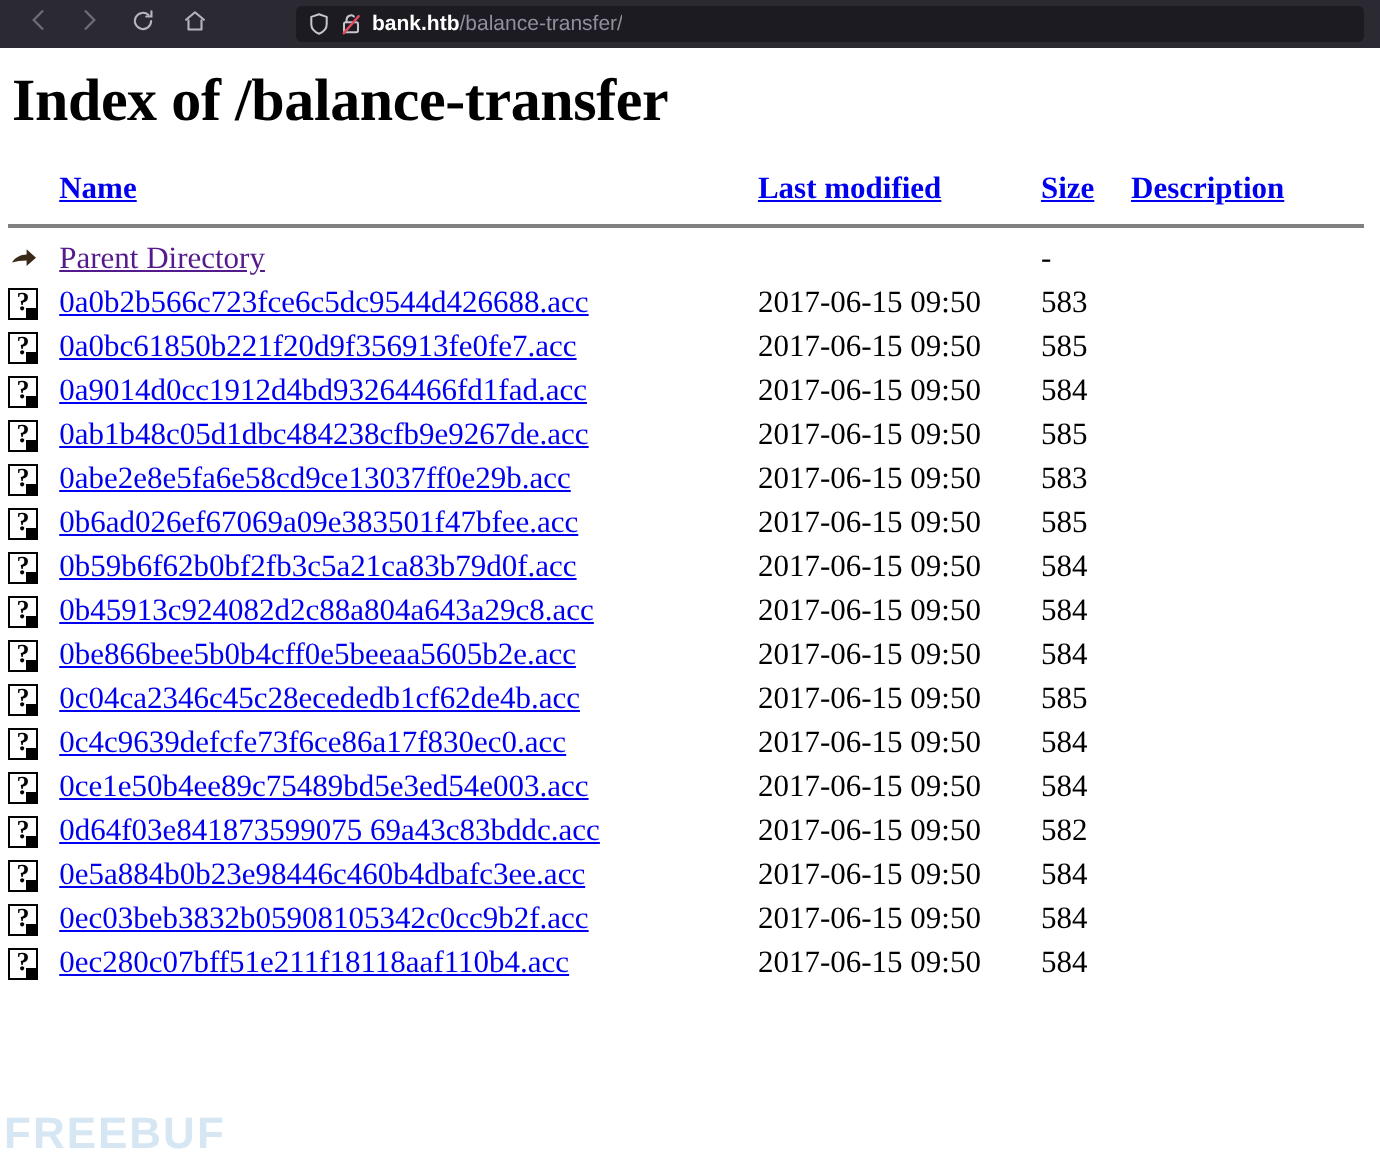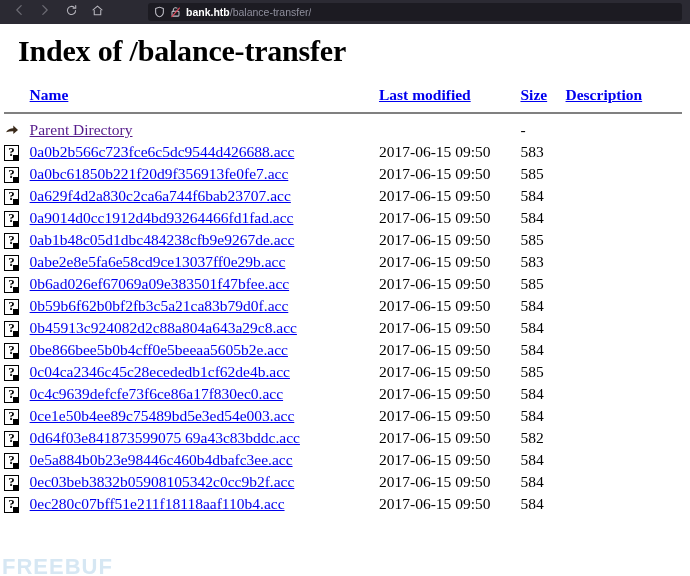--- a/index.html
+++ b/index.html
@@ -59,21 +59,21 @@
     padding: 0;
     background: #fff;
     position: relative;
     height: 552px;
   }
 
   h1#page-title {
     font-family: "Liberation Serif", "DejaVu Serif", serif;
     font-size: 30px;
     font-weight: bold;
-    margin: 10px 0 0 18px;
+    margin: 10px 0 0 6px;
     letter-spacing: -0.2px;
     color: #000;
   }
 
   table#listing {
     border-collapse: collapse;
     margin-top: 18px;
     margin-left: 4px;
     font-size: 15.5px;
     color: #000;
@@ -272,27 +272,20 @@
         </tr>
         <tr>
           <td class="col-icon"><span class="icon-file"></span></td>
           <td class="col-name"><a href="#">0a0bc61850b221f20d9f356913fe0fe7.acc</a></td>
           <td class="col-date">2017-06-15 09:50</td>
           <td class="col-size">585</td>
           <td class="col-desc"></td>
         </tr>
         <tr>
           <td class="col-icon"><span class="icon-file"></span></td>
-          <td class="col-name"><a href="#">0a629f4d2a830c2ca6a744f6bab23707.acc</a></td>
-          <td class="col-date">2017-06-15 09:50</td>
-          <td class="col-size">584</td>
-          <td class="col-desc"></td>
-        </tr>
-        <tr>
-          <td class="col-icon"><span class="icon-file"></span></td>
           <td class="col-name"><a href="#">0a9014d0cc1912d4bd93264466fd1fad.acc</a></td>
           <td class="col-date">2017-06-15 09:50</td>
           <td class="col-size">584</td>
           <td class="col-desc"></td>
         </tr>
         <tr>
           <td class="col-icon"><span class="icon-file"></span></td>
           <td class="col-name"><a href="#">0ab1b48c05d1dbc484238cfb9e9267de.acc</a></td>
           <td class="col-date">2017-06-15 09:50</td>
           <td class="col-size">585</td>

